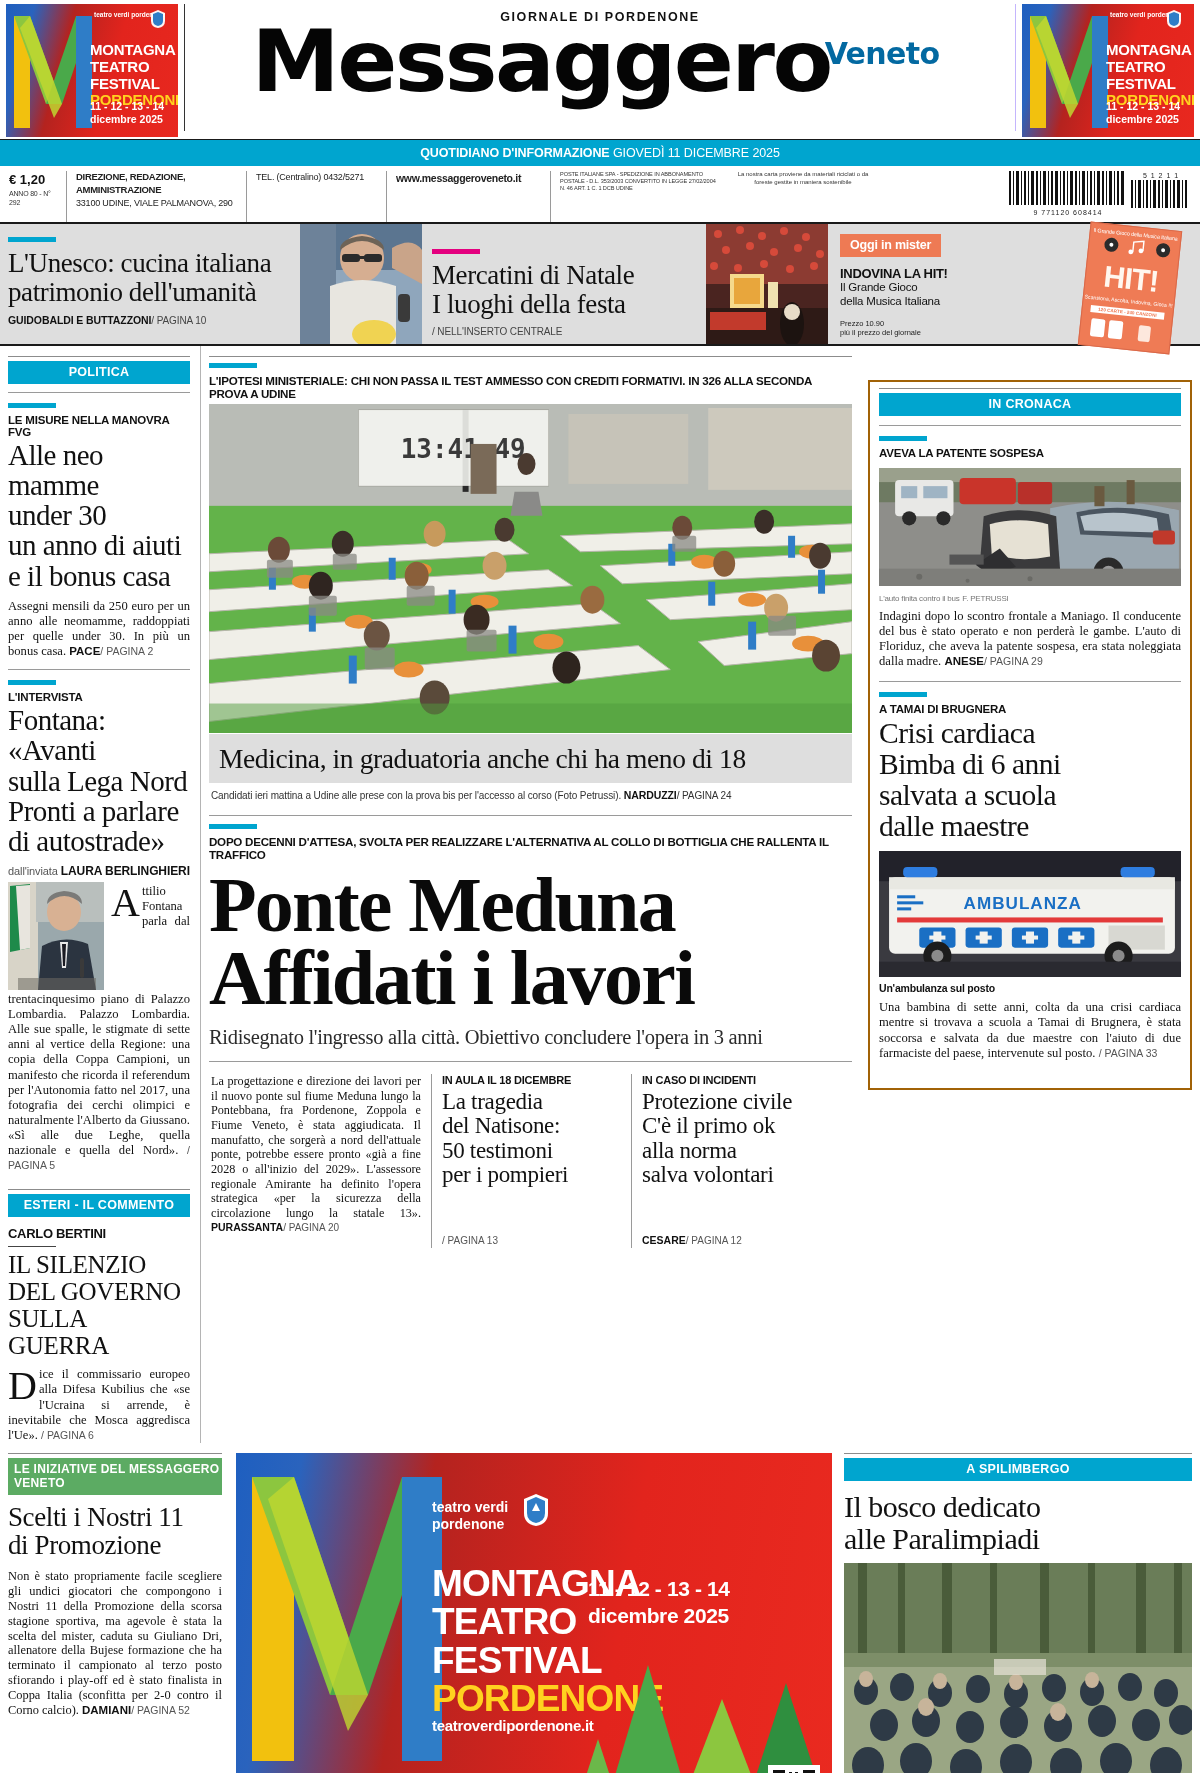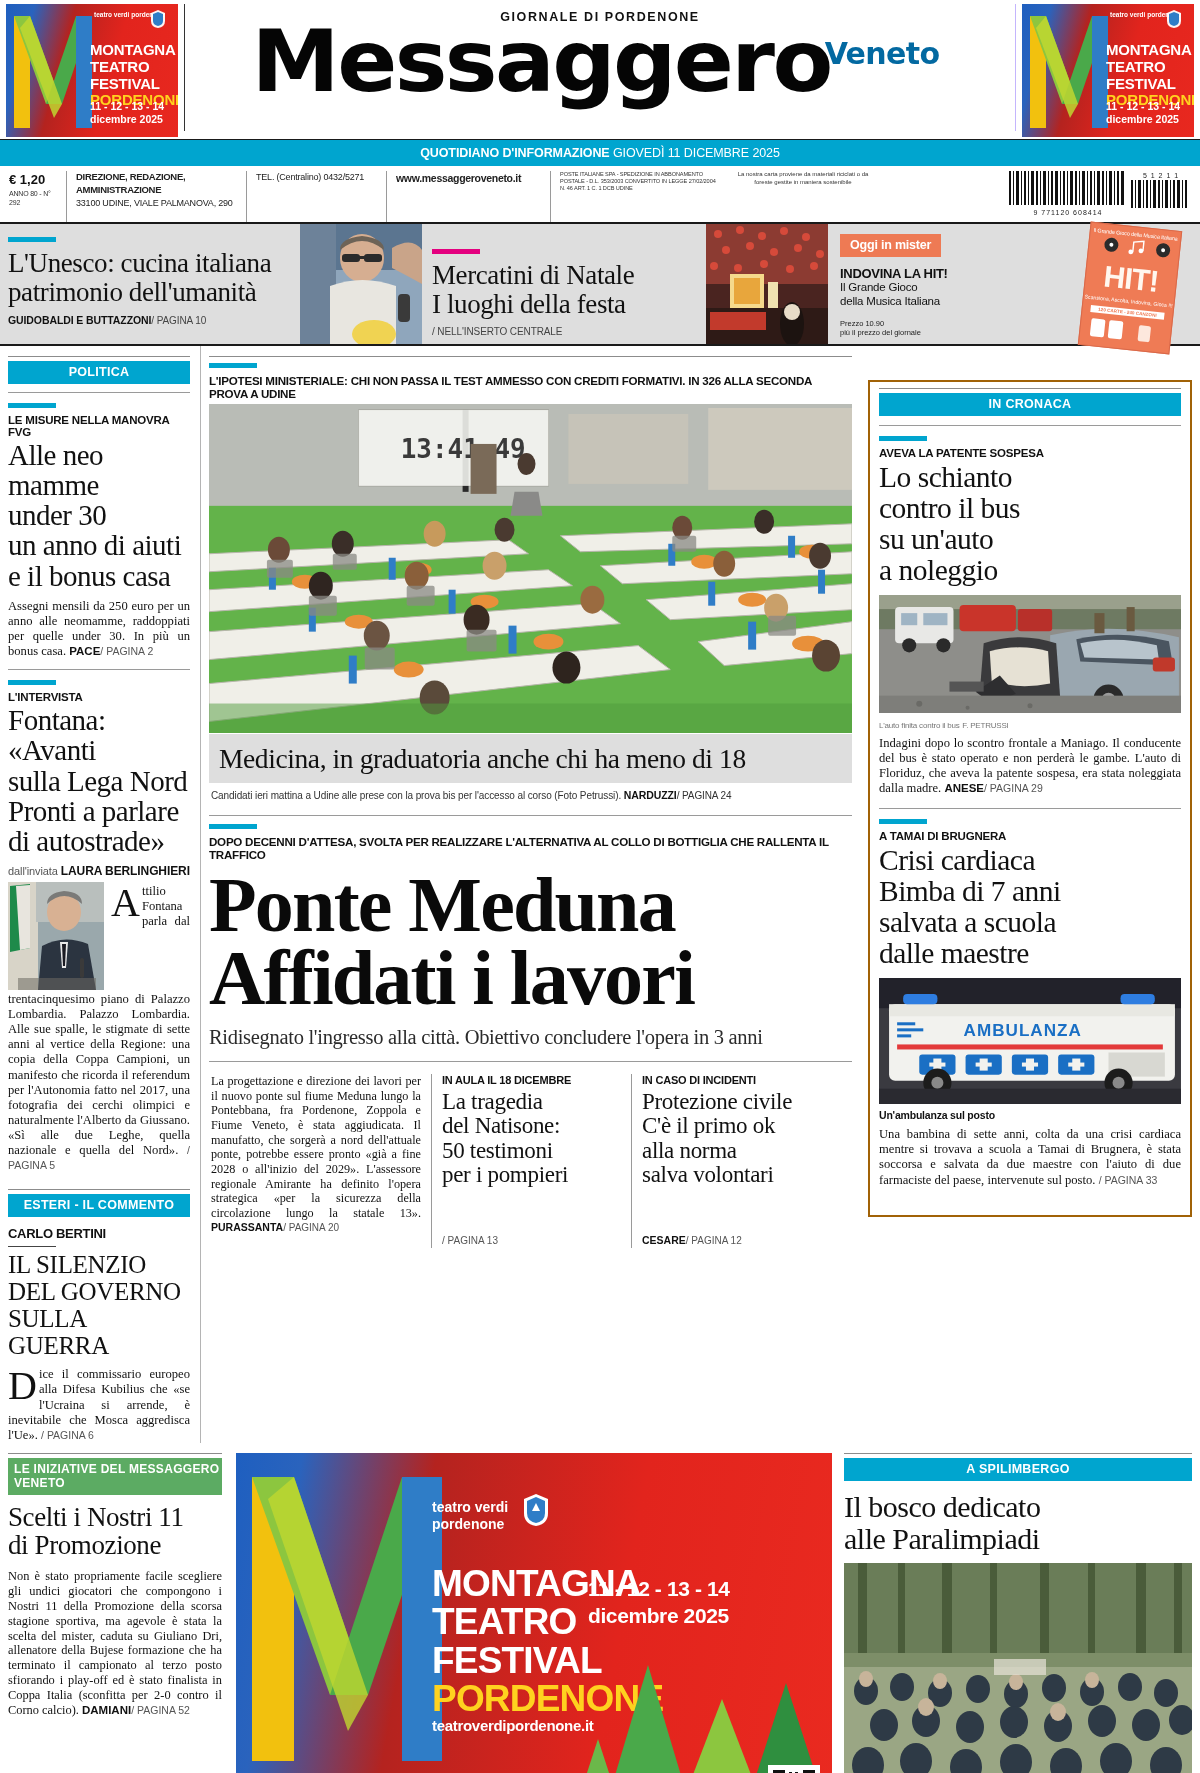--- a/index.html
+++ b/index.html
@@ -688,26 +688,20 @@
   </div>
 
   <div class="col-right">
     <div class="cronaca-box">
       <div class="topline"></div>
       <div class="secbar">IN CRONACA</div>
 
       <div class="hr-thin" style="margin-top:9px"></div>
       <div class="bluerule"></div>
       <div class="kicker">AVEVA LA PATENTE SOSPESA</div>
-      <h3 class="head-r">
-        <span>Lo schianto</span><br>
-        <span>contro il bus</span><br>
-        <span>su un'auto</span><br>
-        <span>a noleggio</span>
-      </h3>
       <div class="r-photo">
         <svg class="ph" viewBox="0 0 300 118" preserveAspectRatio="xMidYMid slice">
           <rect width="300" height="118" fill="#8e8e8a"></rect>
           <rect x="0" y="0" width="300" height="34" fill="#6e7a62"></rect>
           <rect x="0" y="0" width="300" height="14" fill="#9aa08c"></rect>
           <rect x="16" y="12" width="58" height="36" rx="4" fill="#e8e8e6"></rect>
           <rect x="22" y="18" width="16" height="12" fill="#9fb4c4"></rect>
           <rect x="44" y="18" width="24" height="12" fill="#9fb4c4"></rect>
           <circle cx="30" cy="50" r="7" fill="#2a2a2a"></circle>
             <circle cx="64" cy="50" r="7" fill="#2a2a2a"></circle>
@@ -738,21 +732,21 @@
       </div>
       <p class="body-r">
         <span>Indagini dopo lo scontro frontale a Maniago. Il conducente del bus è stato operato e non perderà le gambe. L'auto di Floriduz, che aveva la patente sospesa, era stata noleggiata dalla madre. </span><b>ANESE</b><span class="pg">/ PAGINA 29</span>
       </p>
 
       <div class="hr-thin" style="margin-top:12px"></div>
       <div class="bluerule"></div>
       <div class="kicker">A TAMAI DI BRUGNERA</div>
       <h3 class="head-r">
         <span>Crisi cardiaca</span><br>
-        <span>Bimba di 7 anni</span><br>
+        <span>Bimba di 6 anni</span><br>
         <span>salvata a scuola</span><br>
         <span>dalle maestre</span>
       </h3>
       <div class="r-photo" style="height:126px">
         <svg class="ph" viewBox="0 0 300 126" preserveAspectRatio="xMidYMid slice">
           <rect width="300" height="126" fill="#3a3a40"></rect>
           <rect x="0" y="0" width="300" height="30" fill="#22222a"></rect>
           <rect x="10" y="26" width="284" height="76" rx="6" fill="#f2f2ee"></rect>
           <rect x="10" y="26" width="284" height="12" fill="#e8e8e2"></rect>
           <g fill="#1a6fc4">

